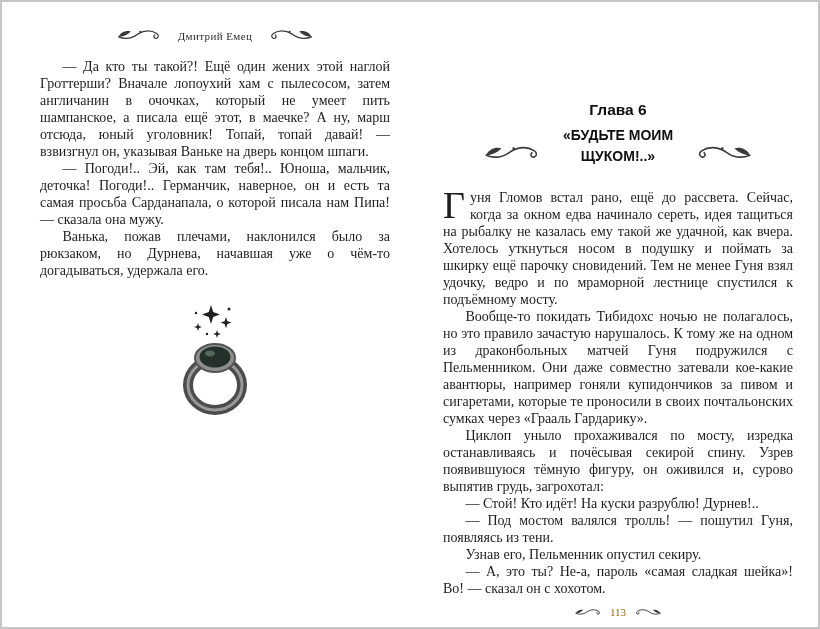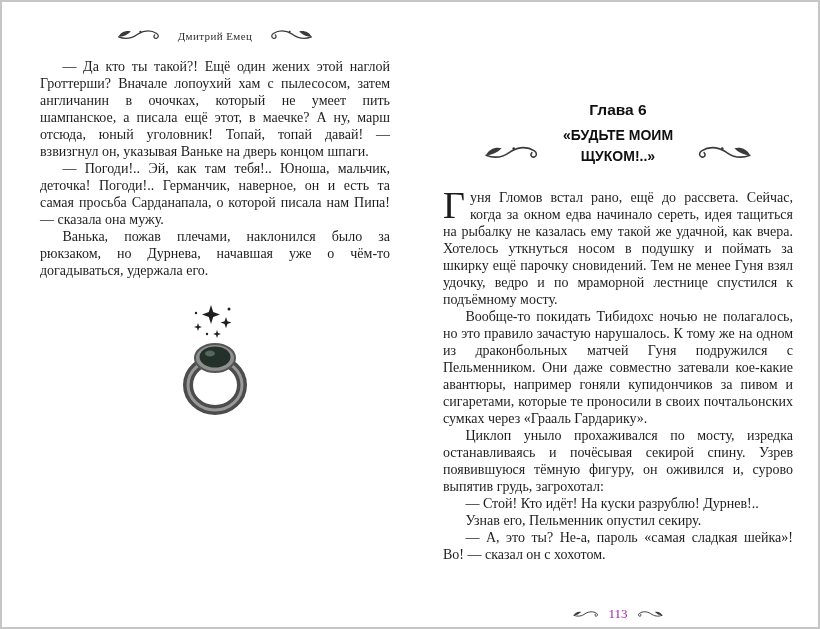--- a/index.html
+++ b/index.html
@@ -57,21 +57,21 @@
   .chapter .fl-wrap { margin-bottom: 4px; }
 
   
   .illustration { margin-top: 22px; text-align: center; }
 
   
   .page-number-row {
     position: absolute; left: 441px; top: 604px; width: 350px;
     display: flex; align-items: center; justify-content: center; gap: 9px;
   }
-  .page-number { font-size: 13px; color: #a21caf; }
+  .page-number { font-size: 11px; color: #a16207; }
 
   
   .fl-wrap { display: inline-flex; line-height: 0; }
   .fl-wrap.mirror svg { transform: scaleX(-1); }
   .fl-wrap svg { display: block; }
 </style>
 </head>
 <body>
 
 <div class="spread">
@@ -150,20 +150,21 @@
       </span>
     </div>
 
     <div class="body-text">
       <p class="opening">
         <span class="dropcap">Г</span><span>уня Гломов встал рано, ещё до рассвета. Сейчас, когда за окном едва начинало сереть, идея тащиться на рыбалку не казалась ему такой же удачной, как вчера. Хотелось уткнуться носом в подушку и поймать за шкирку ещё парочку сновидений. Тем не менее Гуня взял удочку, ведро и по мраморной лестнице спустился к подъёмному мосту.</span>
       </p>
       <p>Вообще-то покидать Тибидохс ночью не полагалось, но это правило зачастую нарушалось. К тому же на одном из драконбольных матчей Гуня подружился с Пельменником. Они даже совместно затевали кое-какие авантюры, например гоняли купидончиков за пивом и сигаретами, которые те проносили в своих почтальонских сумках через «Грааль Гардарику».</p>
       <p>Циклоп уныло прохаживался по мосту, изредка останавливаясь и почёсывая секирой спину. Узрев появившуюся тёмную фигуру, он оживился и, сурово выпятив грудь, загрохотал:</p>
       <p>— Стой! Кто идёт! На куски разрублю! Дурнев!..</p>
+      <p>— Под мостом валялся тролль! — пошутил Гуня, появляясь из тени.</p>
       <p>Узнав его, Пельменник опустил секиру.</p>
       <p>— А, это ты? Не-а, пароль «самая сладкая шейка»! Во! — сказал он с хохотом.</p>
     </div>
 
   </div>
 
   <div class="page-number-row">
     <span class="fl-wrap">
       <svg width="26" height="9" viewBox="0 0 64 22">
         <path d="M2 13 C12 17 22 15 30 9 C40 3 50 3 58 8 C61 10 61 14 58 15 C55 16 52.5 13 55 10" fill="none" stroke="#3a3a3a" stroke-width="2.4" stroke-linecap="round"></path>

